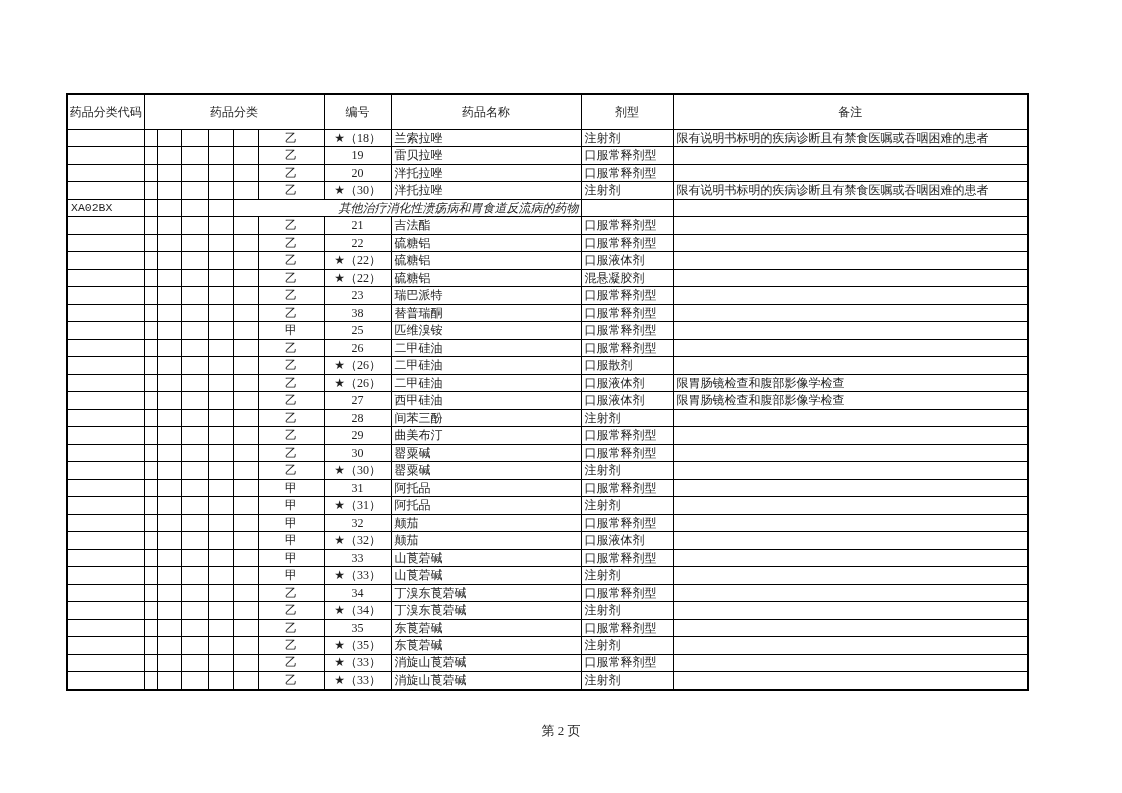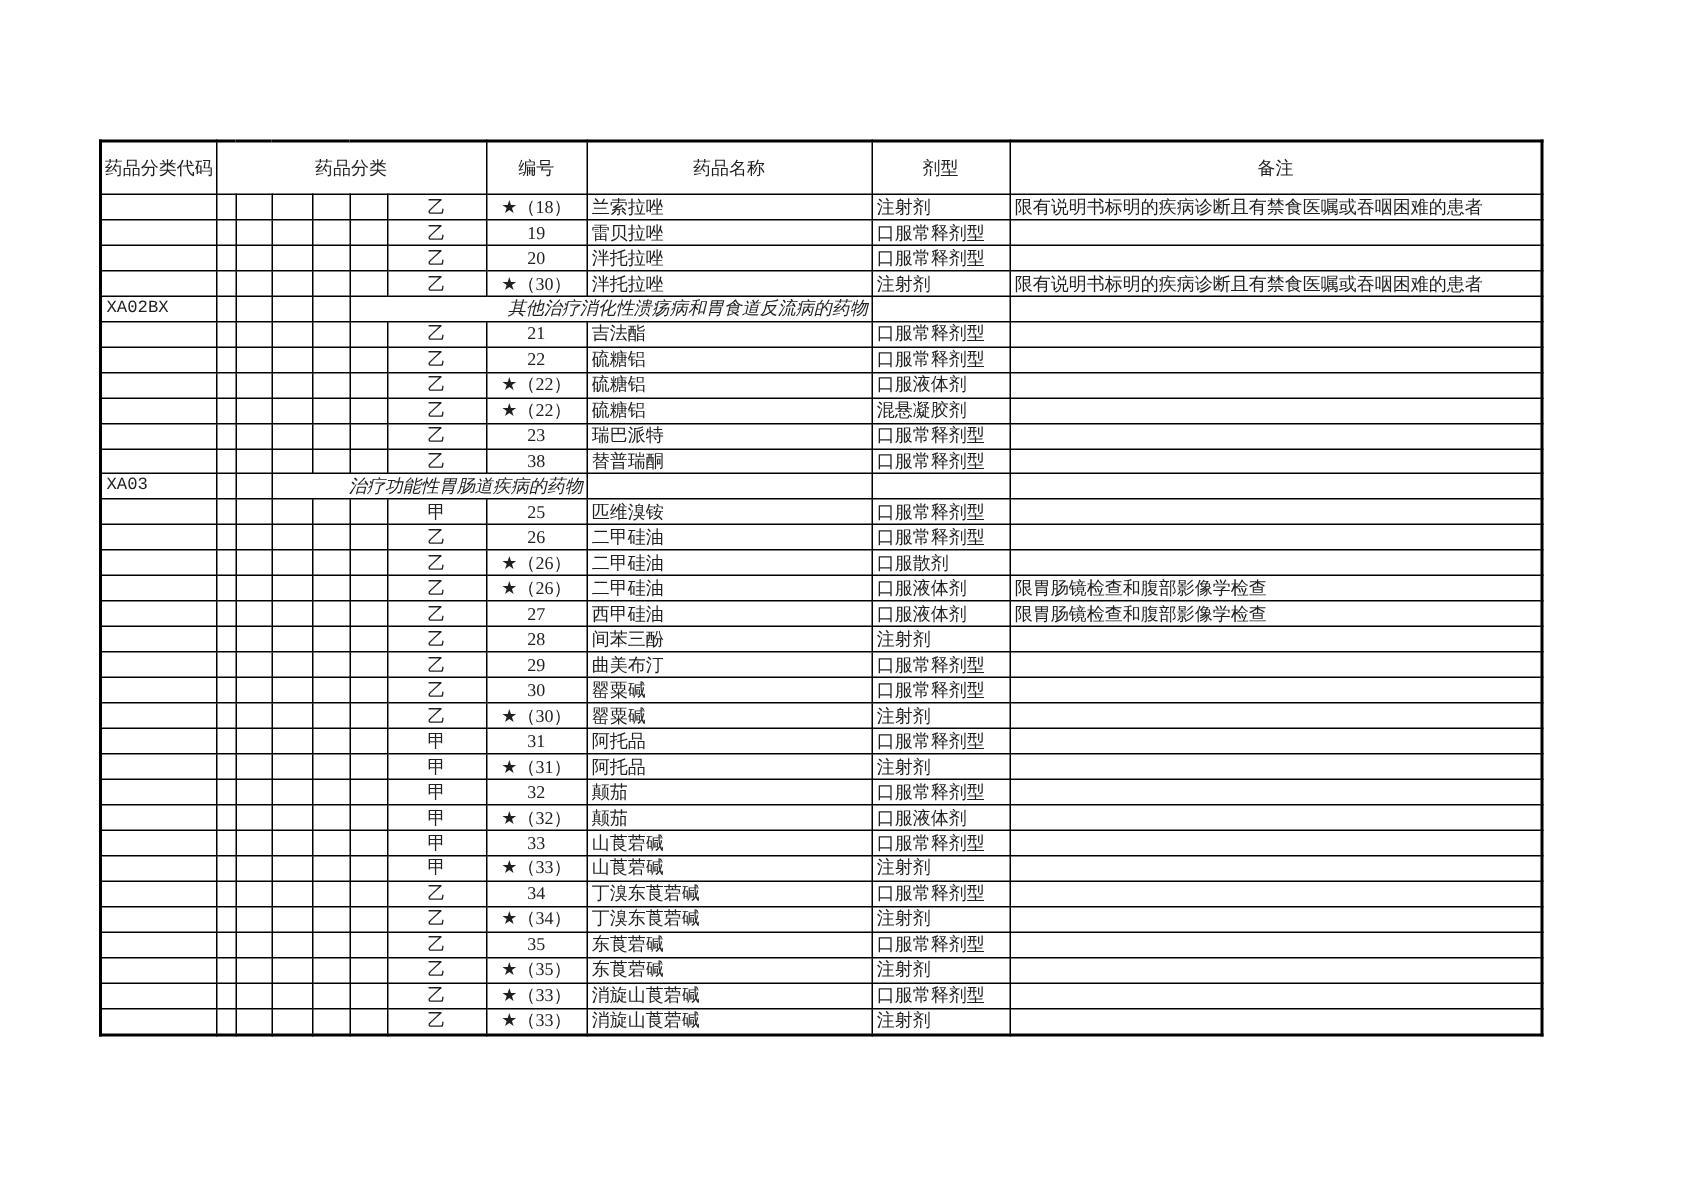--- a/index.html
+++ b/index.html
@@ -200,29 +200,20 @@
           <td></td>
           <td></td>
           <td></td>
           <td class="c-class">乙</td>
           <td class="c-num">38</td>
           <td class="c-name">替普瑞酮</td>
           <td class="c-dosage">口服常释剂型</td>
           <td class="c-note"></td>
         </tr>
         <tr>
-          <td class="c-code">XA03</td>
-          <td></td>
-          <td></td>
-          <td class="c-label" colspan="5">治疗功能性胃肠道疾病的药物</td>
-          <td></td>
-          <td></td>
-          <td></td>
-        </tr>
-        <tr>
           <td class="c-code"></td>
           <td></td>
           <td></td>
           <td></td>
           <td></td>
           <td></td>
           <td class="c-class">甲</td>
           <td class="c-num">25</td>
           <td class="c-name">匹维溴铵</td>
           <td class="c-dosage">口服常释剂型</td>
@@ -484,14 +475,15 @@
           <td></td>
           <td class="c-class">乙</td>
           <td class="c-num">★（33）</td>
           <td class="c-name">消旋山莨菪碱</td>
           <td class="c-dosage">注射剂</td>
           <td class="c-note"></td>
         </tr>
       </tbody>
   </table>
 
+  <div class="footer">第 2 页</div>
 
 </div>
 
 </body></html>

